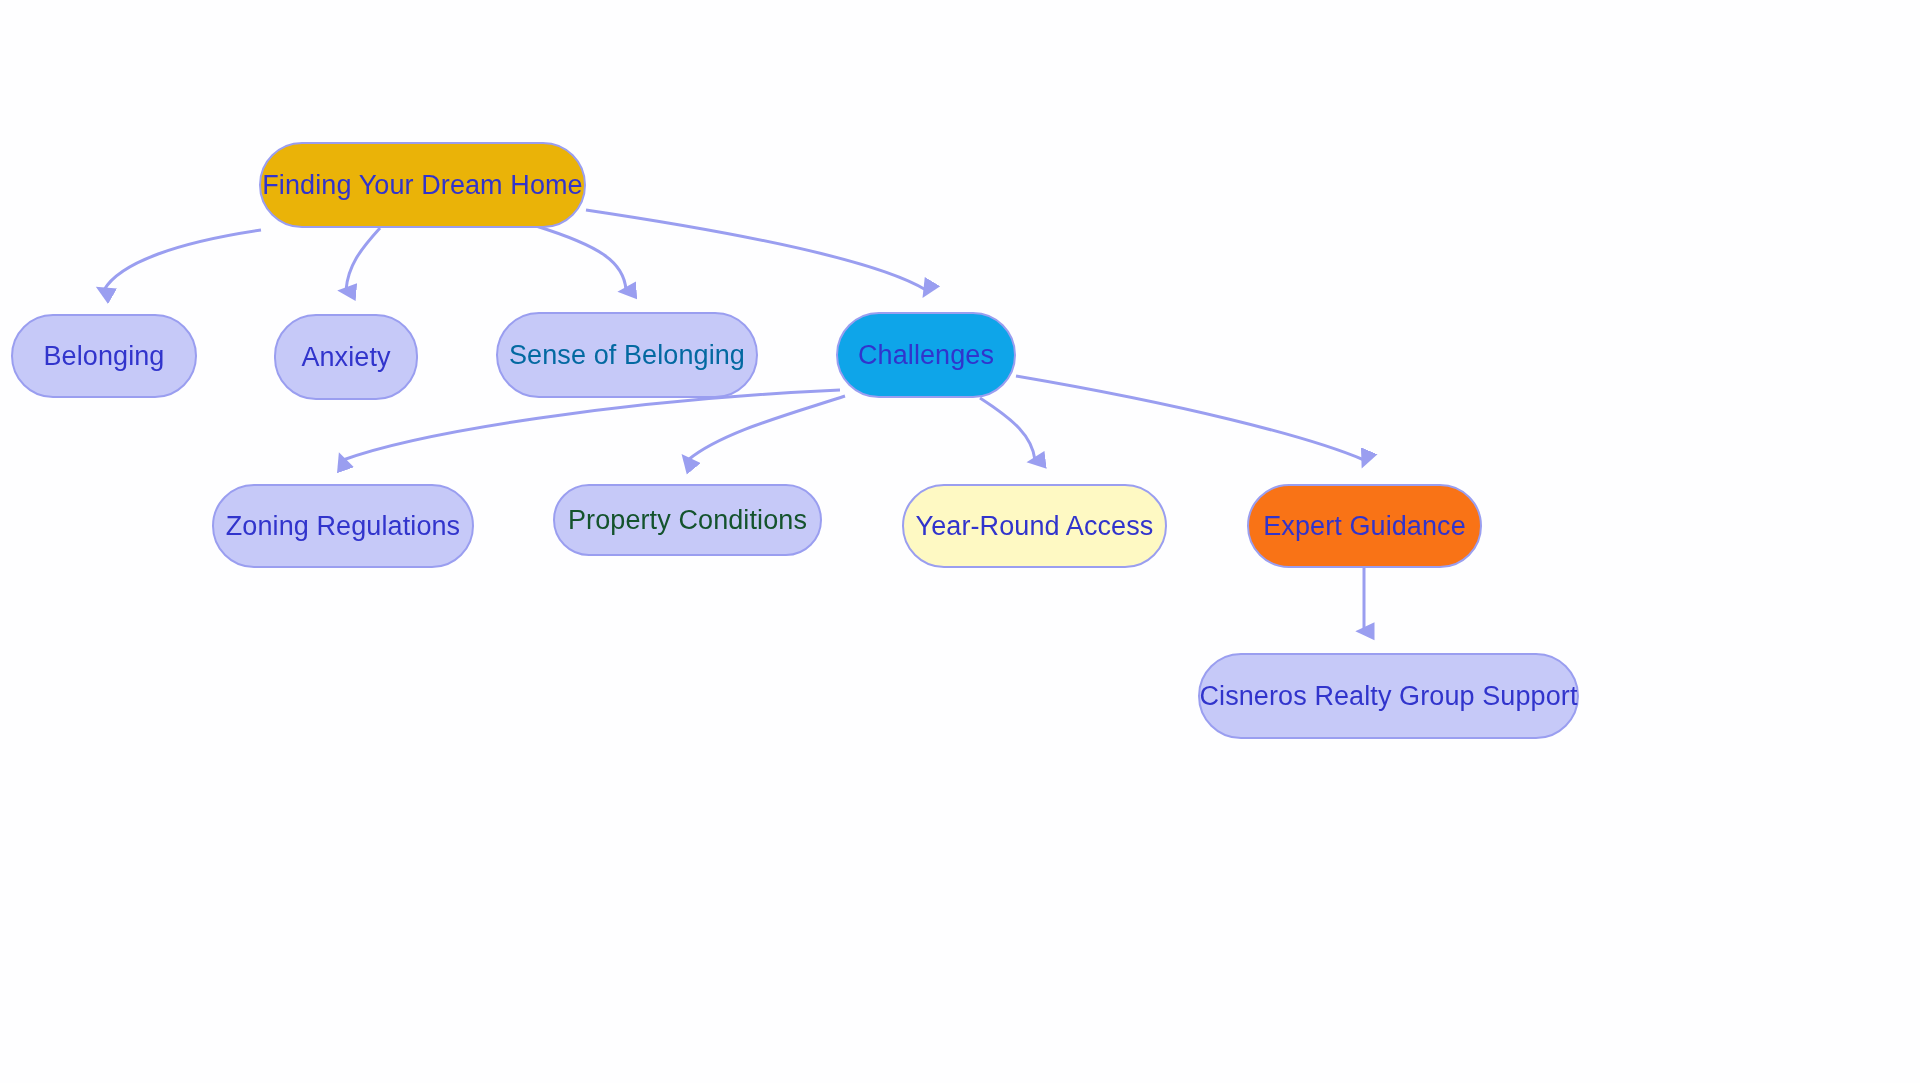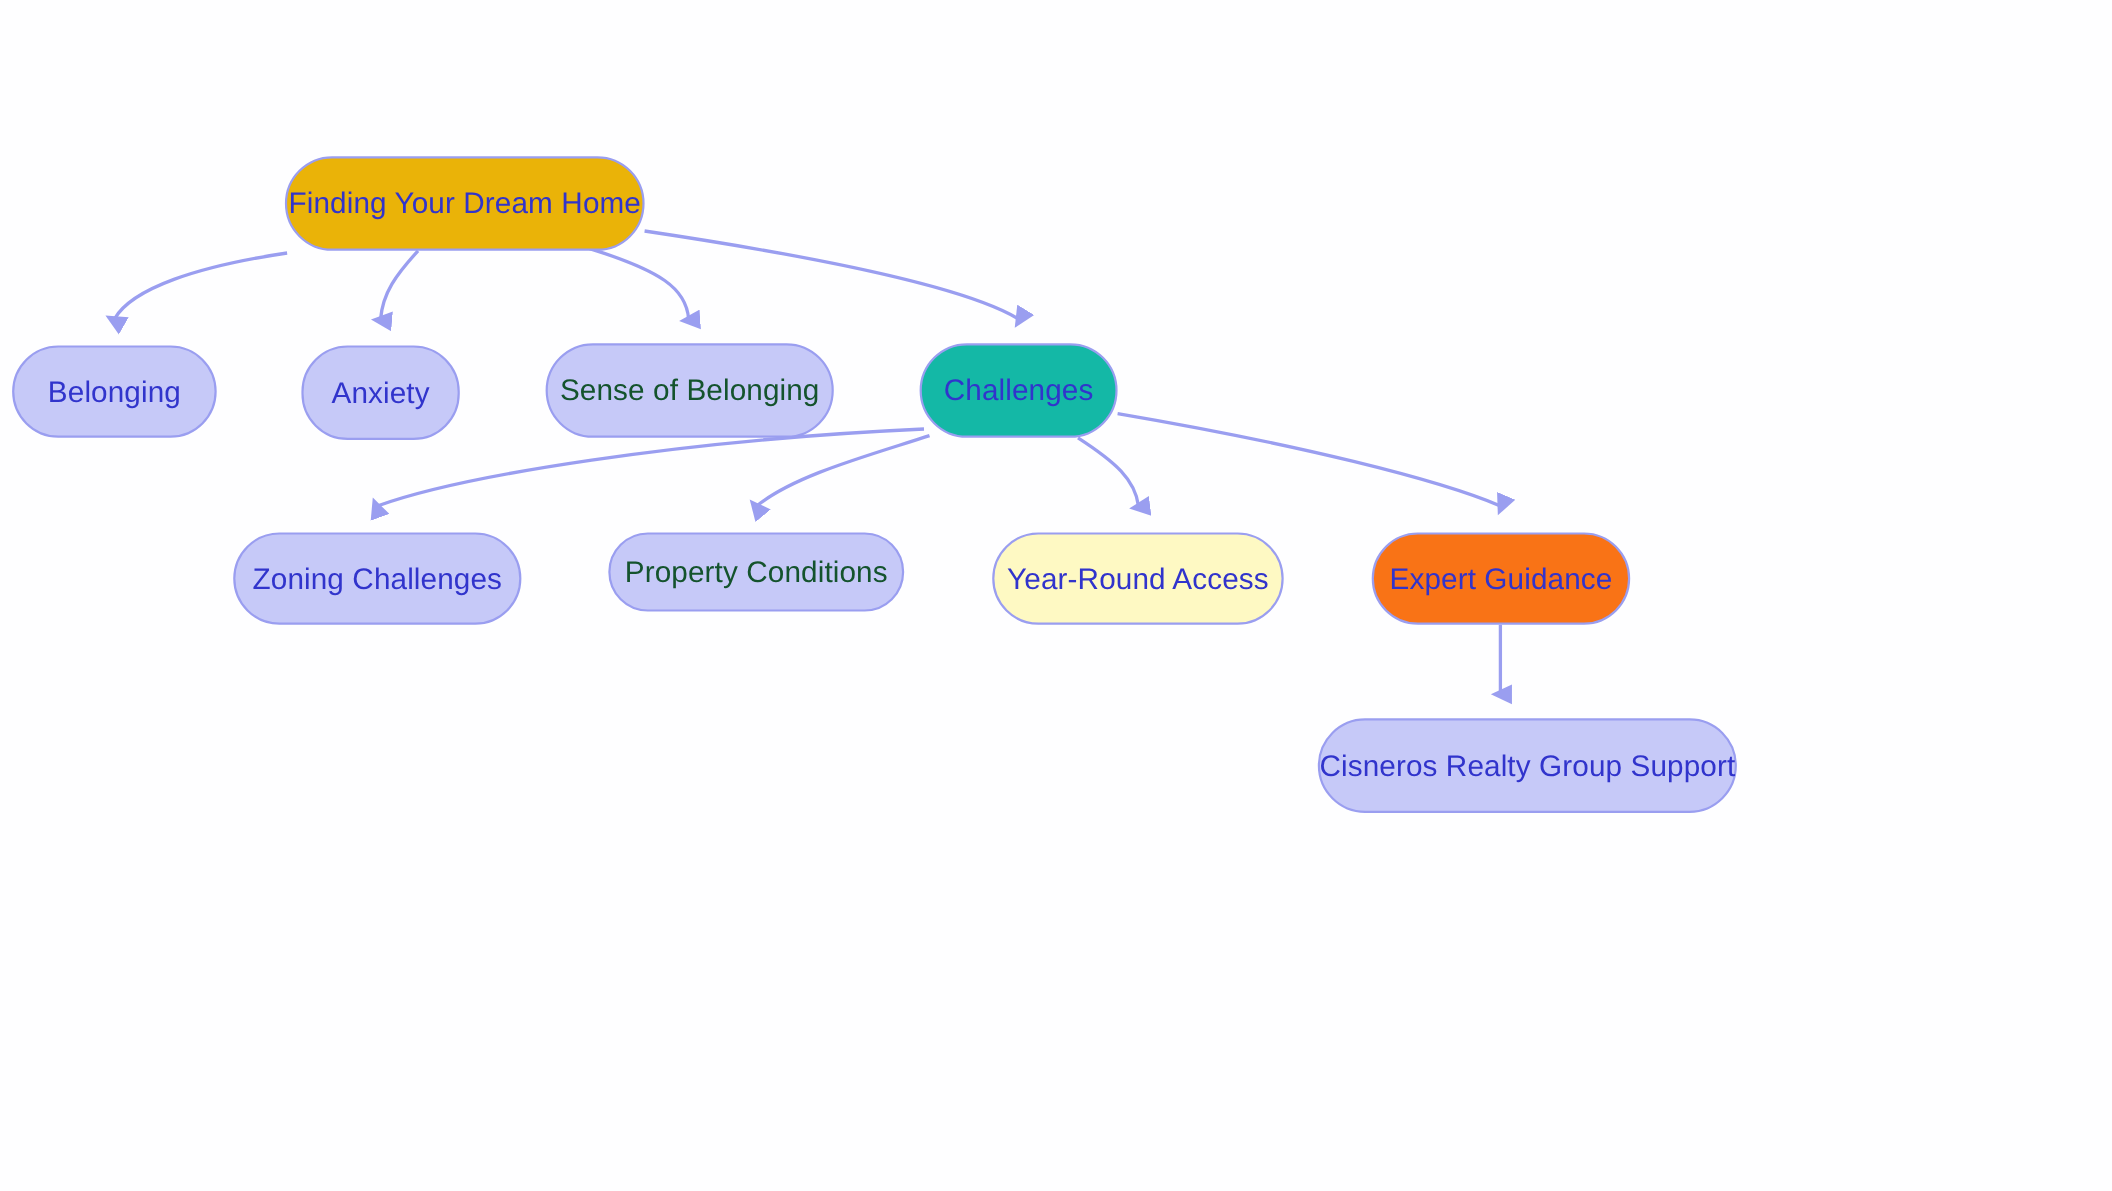--- a/index.html
+++ b/index.html
@@ -73,28 +73,28 @@
   <div id="nodes-group">
       <div class="node" style="left: 259px; top: 142px; width: 327px; height: 86px; border-radius: 43px; font-size: 27px; background: #eab308; border-color: rgb(154, 158, 240); color: rgb(49, 52, 204);">
         <span class="node-label">Finding Your Dream Home</span>
       </div>
       <div class="node" style="left: 11px; top: 314px; width: 186px; height: 84px; border-radius: 42px; font-size: 27px; background: rgb(198, 201, 248); border-color: rgb(154, 158, 240); color: rgb(49, 52, 204);">
         <span class="node-label">Belonging</span>
       </div>
       <div class="node" style="left: 274px; top: 314px; width: 144px; height: 86px; border-radius: 42px; font-size: 27px; background: rgb(198, 201, 248); border-color: rgb(154, 158, 240); color: rgb(49, 52, 204);">
         <span class="node-label">Anxiety</span>
       </div>
-      <div class="node" style="left: 496px; top: 312px; width: 262px; height: 86px; border-radius: 43px; font-size: 27px; background: rgb(198, 201, 248); border-color: rgb(154, 158, 240); color: #14532d;">
+      <div class="node" style="left: 496px; top: 312px; width: 262px; height: 86px; border-radius: 43px; font-size: 27px; background: rgb(198, 201, 248); border-color: rgb(154, 158, 240); color: #0369a1;">
         <span class="node-label">Sense of Belonging</span>
       </div>
-      <div class="node" style="left: 836px; top: 312px; width: 180px; height: 86px; border-radius: 43px; font-size: 27px; background: #14b8a6; border-color: rgb(154, 158, 240); color: rgb(49, 52, 204); text-align: right;">
+      <div class="node" style="left: 836px; top: 312px; width: 180px; height: 86px; border-radius: 43px; font-size: 27px; background: #0ea5e9; border-color: rgb(154, 158, 240); color: rgb(49, 52, 204); text-align: right;">
         <span class="node-label">Challenges</span>
       </div>
       <div class="node" style="left: 212px; top: 484px; width: 262px; height: 84px; border-radius: 42px; font-size: 27px; background: rgb(198, 201, 248); border-color: rgb(154, 158, 240); color: rgb(49, 52, 204);">
-        <span class="node-label">Zoning Challenges</span>
+        <span class="node-label">Zoning Regulations</span>
       </div>
       <div class="node" style="left: 553px; top: 484px; width: 269px; height: 72px; border-radius: 42px; font-size: 27px; background: rgb(198, 201, 248); border-color: rgb(154, 158, 240); color: #14532d;">
         <span class="node-label">Property Conditions</span>
       </div>
       <div class="node" style="left: 902px; top: 484px; width: 265px; height: 84px; border-radius: 42px; font-size: 27px; background: #fef9c3; border-color: rgb(154, 158, 240); color: rgb(49, 52, 204);">
         <span class="node-label">Year-Round Access</span>
       </div>
       <div class="node" style="left: 1247px; top: 484px; width: 235px; height: 84px; border-radius: 42px; font-size: 27px; background: #f97316; border-color: rgb(154, 158, 240); color: rgb(49, 52, 204);">
         <span class="node-label">Expert Guidance</span>
       </div>

